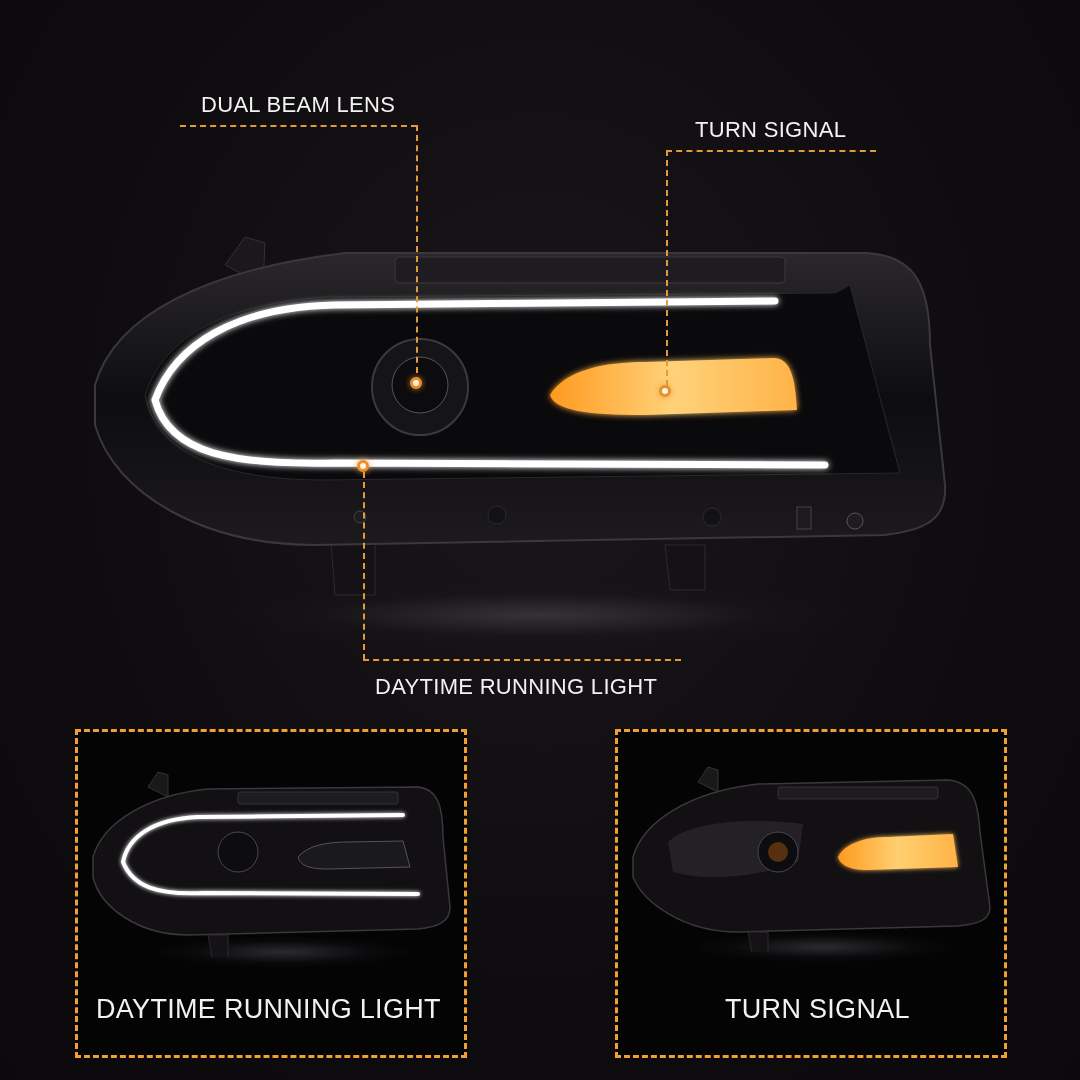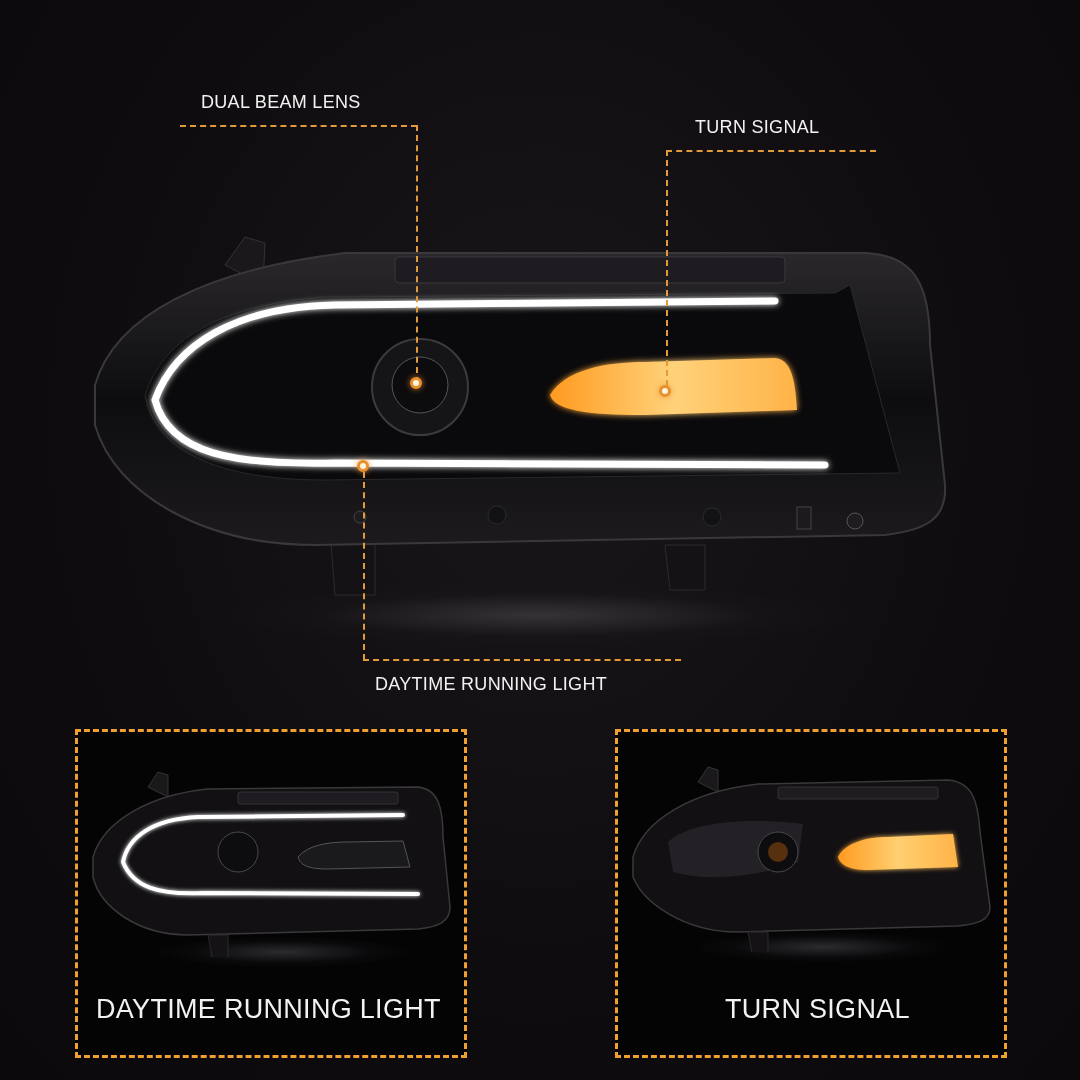--- a/index.html
+++ b/index.html
@@ -6,21 +6,21 @@
     body {
       width: 1080px; height: 1080px; overflow: hidden;
       background: #0f0c10;
       font-family: "Liberation Sans", "DejaVu Sans", sans-serif;
       position: relative;
     }
     .stage { position: absolute; inset: 0; background: radial-gradient(ellipse at 50% 40%, #1a1619 0%, #0f0c10 60%, #0b090c 100%); }
     .label {
       position: absolute; color: #f2f2f2; letter-spacing: 0.3px; white-space: nowrap;
     }
-    .lbl-top { font-size: 18px; }
+    .lbl-top { font-size: 22px; }
     .lbl-panel { font-size: 27px; }
     .dash-h { position: absolute; height: 0; border-top: 2px dashed #e39a3b; }
     .dash-v { position: absolute; width: 0; border-left: 2px dashed #e39a3b; }
     .dot {
       position: absolute; width: 12px; height: 12px; border-radius: 50%;
       border: 3px solid #e8902c; background: #fff4e0; box-sizing: border-box;
       box-shadow: 0 0 6px rgba(232,144,44,0.8);
     }
     .panel {
       position: absolute; border: 3px dashed #f0a030; box-sizing: border-box; background: #050405;

